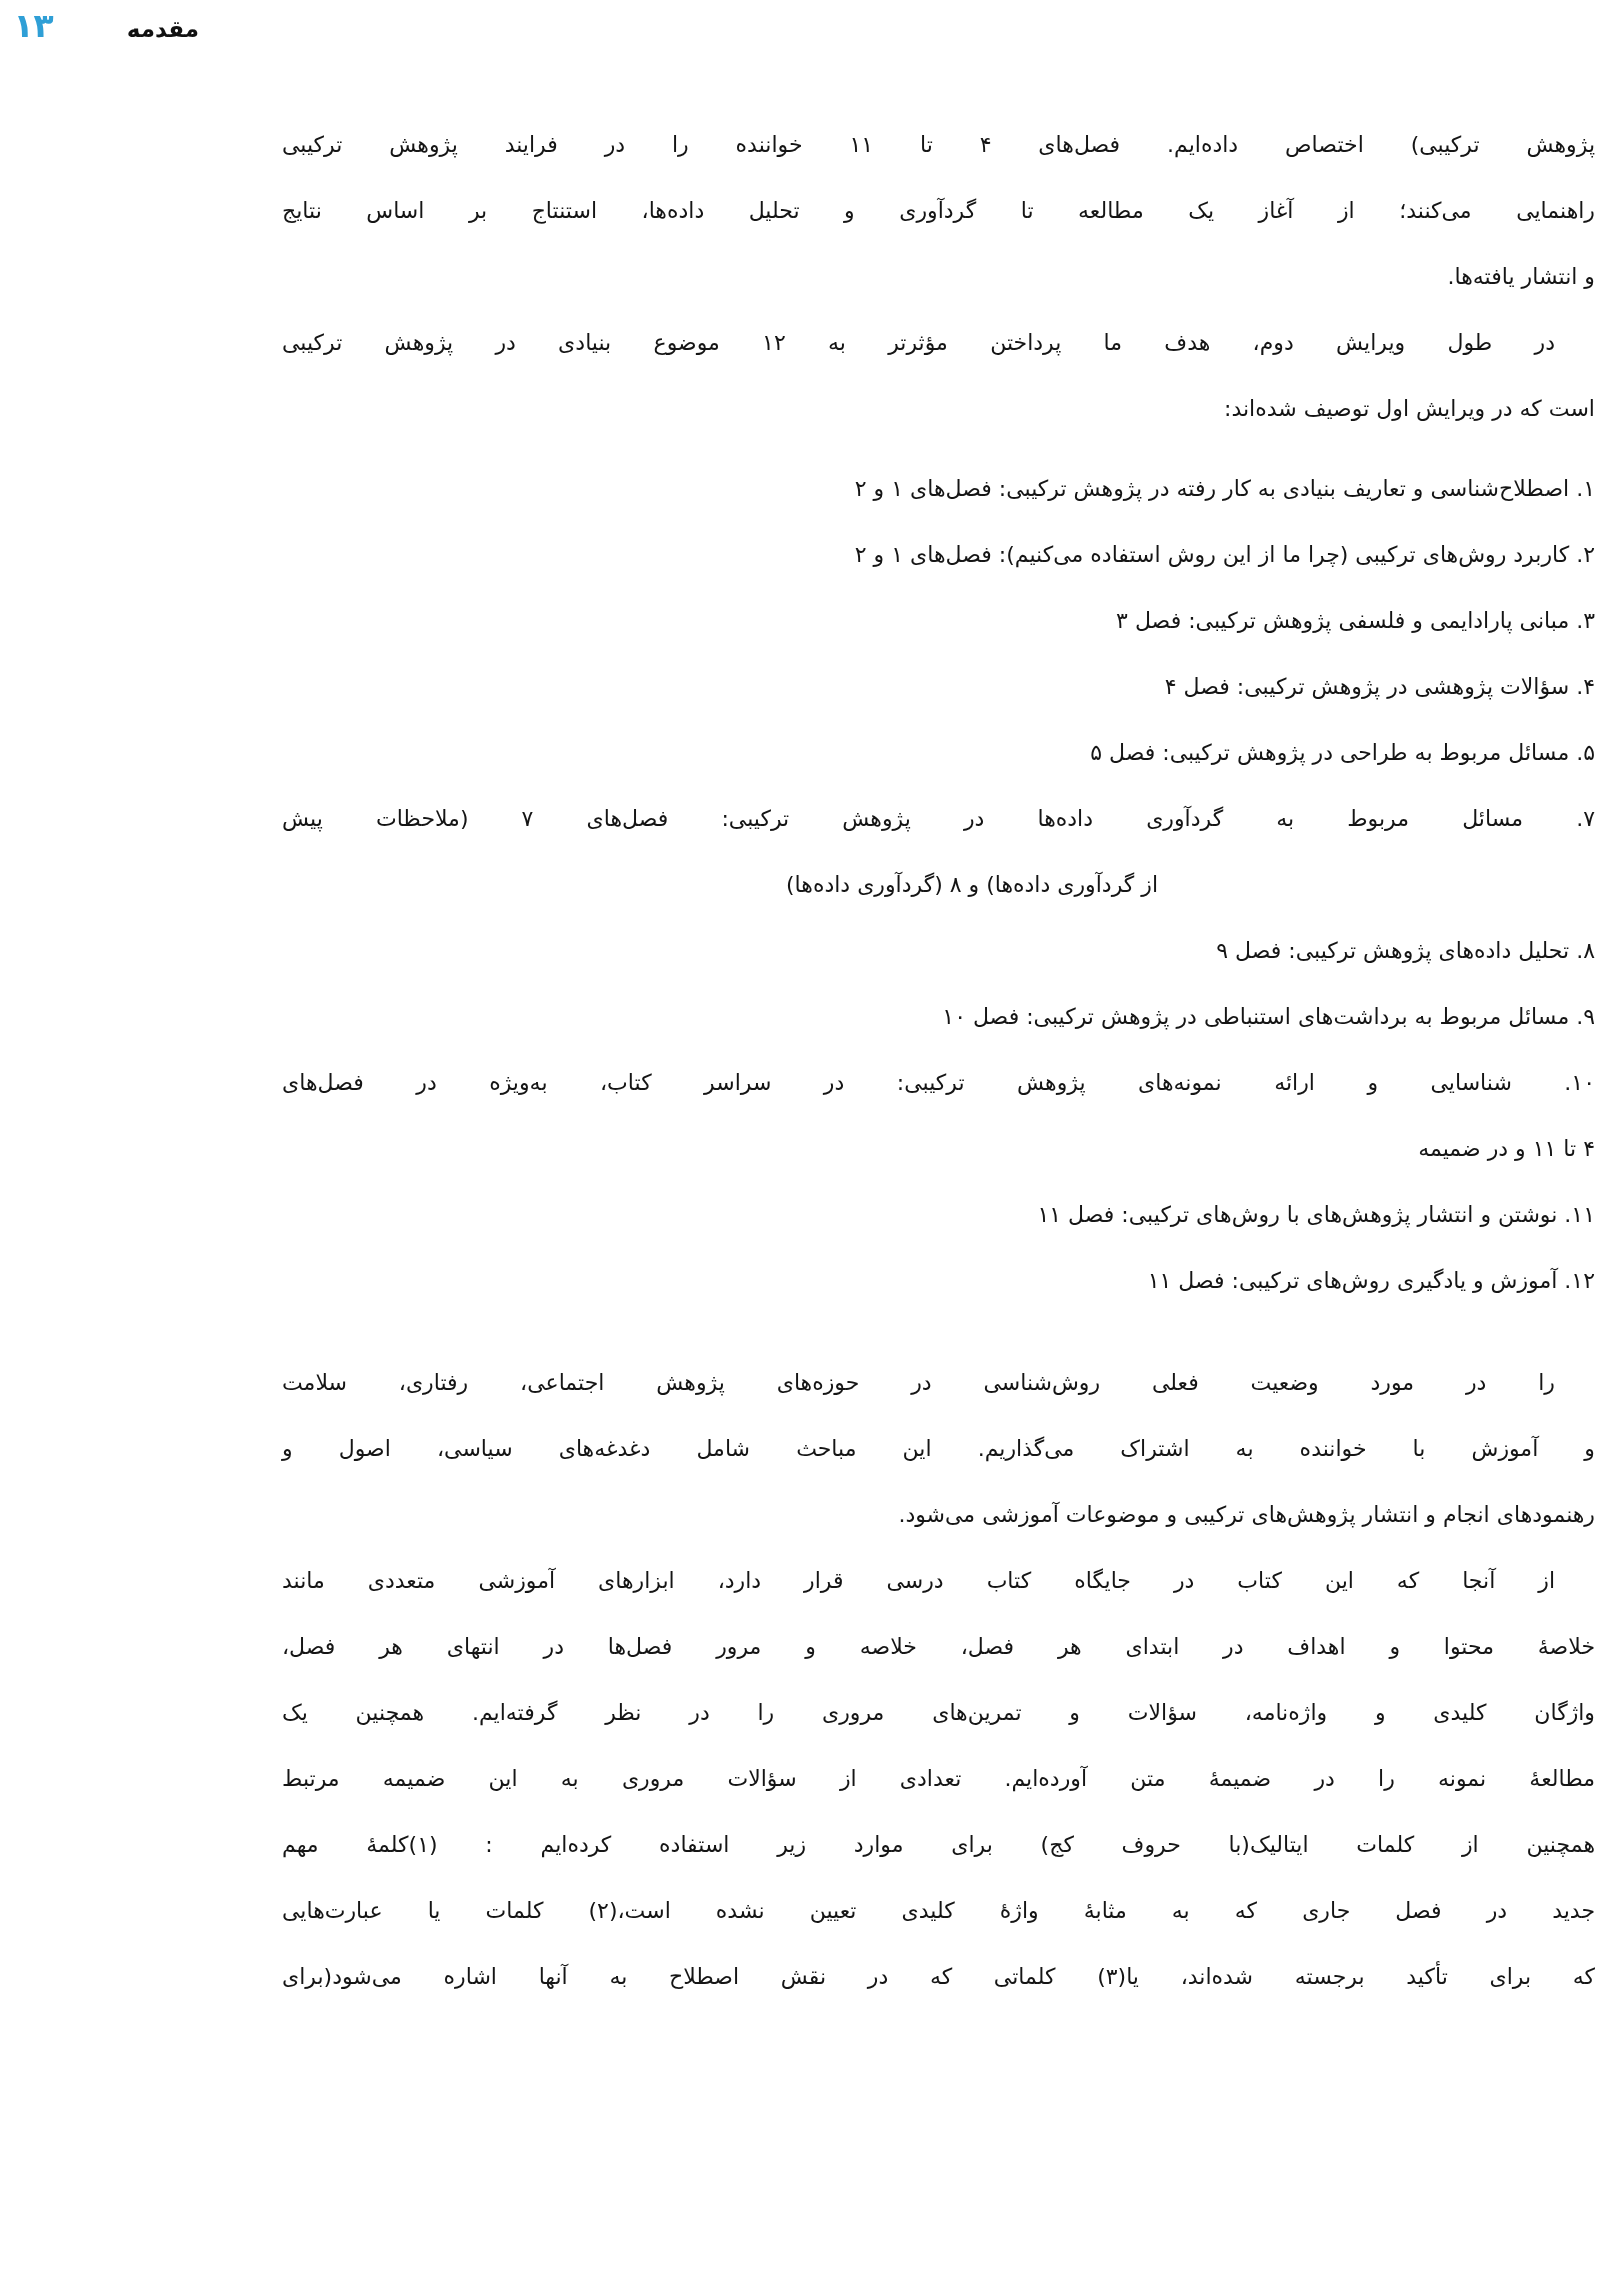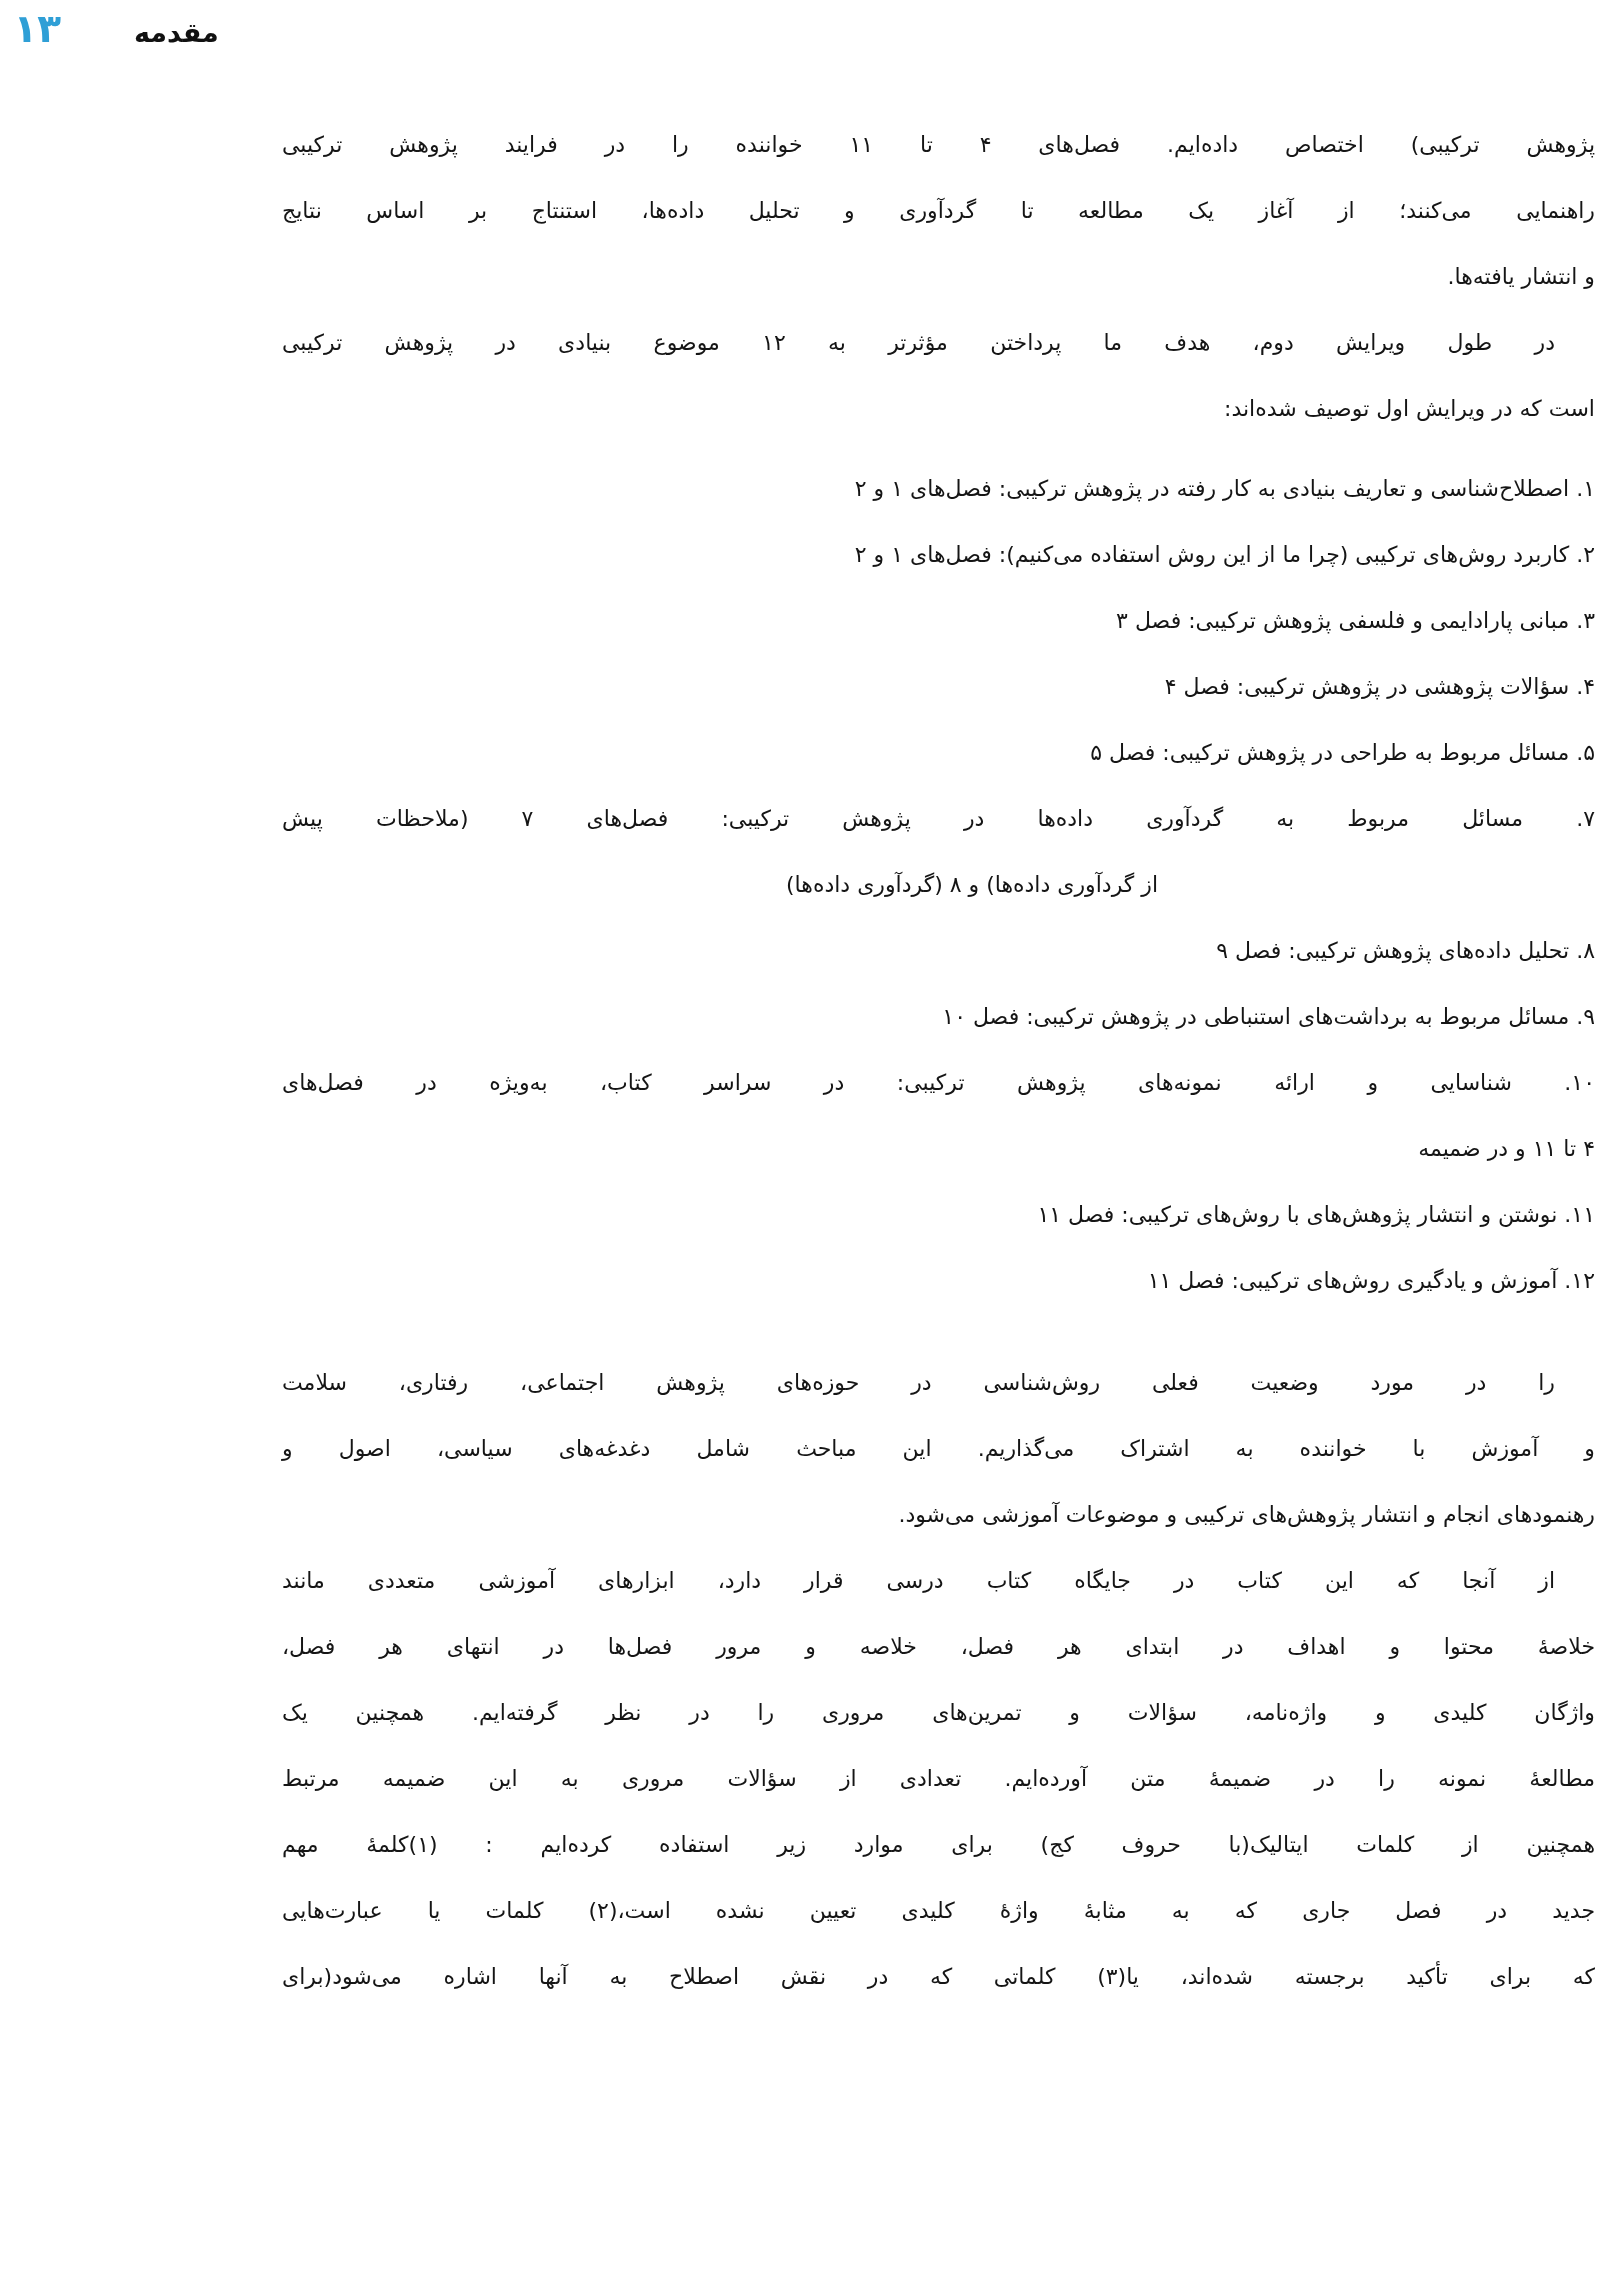--- a/index.html
+++ b/index.html
@@ -15,27 +15,27 @@
   }
   .page-header {
     position: absolute;
     top: 9px;
     left: 13.4px;
     display: flex;
     align-items: baseline;
   }
   .page-number {
     color: var(--accent, #2f9fd6);
-    font-size: 39px;
+    font-size: 33px;
     font-weight: bold;
     line-height: 1;
   }
   .section-title {
     margin-left: 73px;
-    font-size: 27px;
+    font-size: 23px;
     font-weight: bold;
     color: #111;
     line-height: 1;
   }
   .body-text {
     position: absolute;
     top: 112px;
     left: 282px;
     right: 9px;
     direction: rtl;

